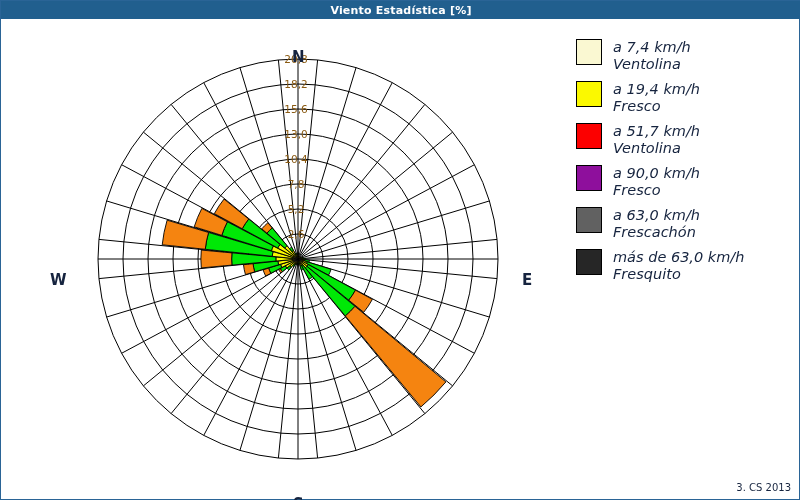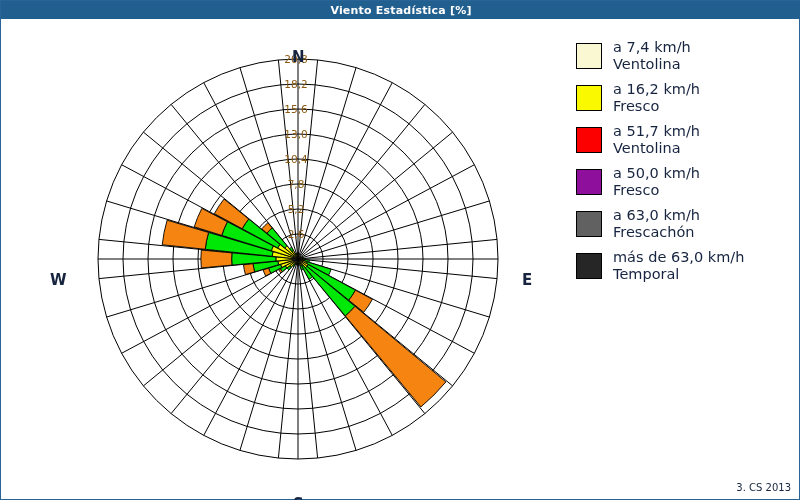--- a/index.html
+++ b/index.html
@@ -33,21 +33,21 @@
   }
   #lbl-n{left:291px;top:28px;}
   #lbl-s{left:292px;top:475px;}
   #lbl-w{left:49px;top:251px;}
   #lbl-e{left:521px;top:251px;}
   
   #legend{
     position:absolute;left:575px;top:38px;width:215px;
   }
   .legend-row{
-    display:flex;align-items:center;margin-bottom:8px;
+    display:flex;align-items:flex-start;margin-bottom:8px;font-style:italic;
   }
   .swatch{
     width:26px;height:26px;border:1px solid #000000;
     margin-right:11px;flex:0 0 auto;box-sizing:border-box;
   }
   .legend-text{
     font-size:14.5px;color:#16243f;line-height:17px;
     font-family:"DejaVu Sans","Liberation Sans",sans-serif;
     padding-top:0px;
   }
@@ -234,49 +234,49 @@
       <div class="legend-row">
         <div class="swatch" style="background: rgb(250, 248, 210);"></div>
         <div class="legend-text">
           <div>a 7,4 km/h</div>
           <div>Ventolina</div>
         </div>
       </div>
       <div class="legend-row">
         <div class="swatch" style="background: rgb(251, 249, 0);"></div>
         <div class="legend-text">
-          <div>a 16,2 km/h</div>
+          <div>a 19,4 km/h</div>
           <div>Fresco</div>
         </div>
       </div>
       <div class="legend-row">
         <div class="swatch" style="background: rgb(252, 0, 0);"></div>
         <div class="legend-text">
           <div>a 51,7 km/h</div>
           <div>Ventolina</div>
         </div>
       </div>
       <div class="legend-row">
         <div class="swatch" style="background: rgb(142, 15, 156);"></div>
         <div class="legend-text">
-          <div>a 50,0 km/h</div>
+          <div>a 90,0 km/h</div>
           <div>Fresco</div>
         </div>
       </div>
       <div class="legend-row">
         <div class="swatch" style="background: rgb(97, 97, 97);"></div>
         <div class="legend-text">
           <div>a 63,0 km/h</div>
           <div>Frescachón</div>
         </div>
       </div>
       <div class="legend-row">
         <div class="swatch" style="background: rgb(38, 38, 38);"></div>
         <div class="legend-text">
           <div>más de 63,0 km/h</div>
-          <div>Temporal</div>
+          <div>Fresquito</div>
         </div>
       </div>
     </div>
 
   <div id="footer">3. CS 2013</div>
 
 </div>
 
 </body></html>

